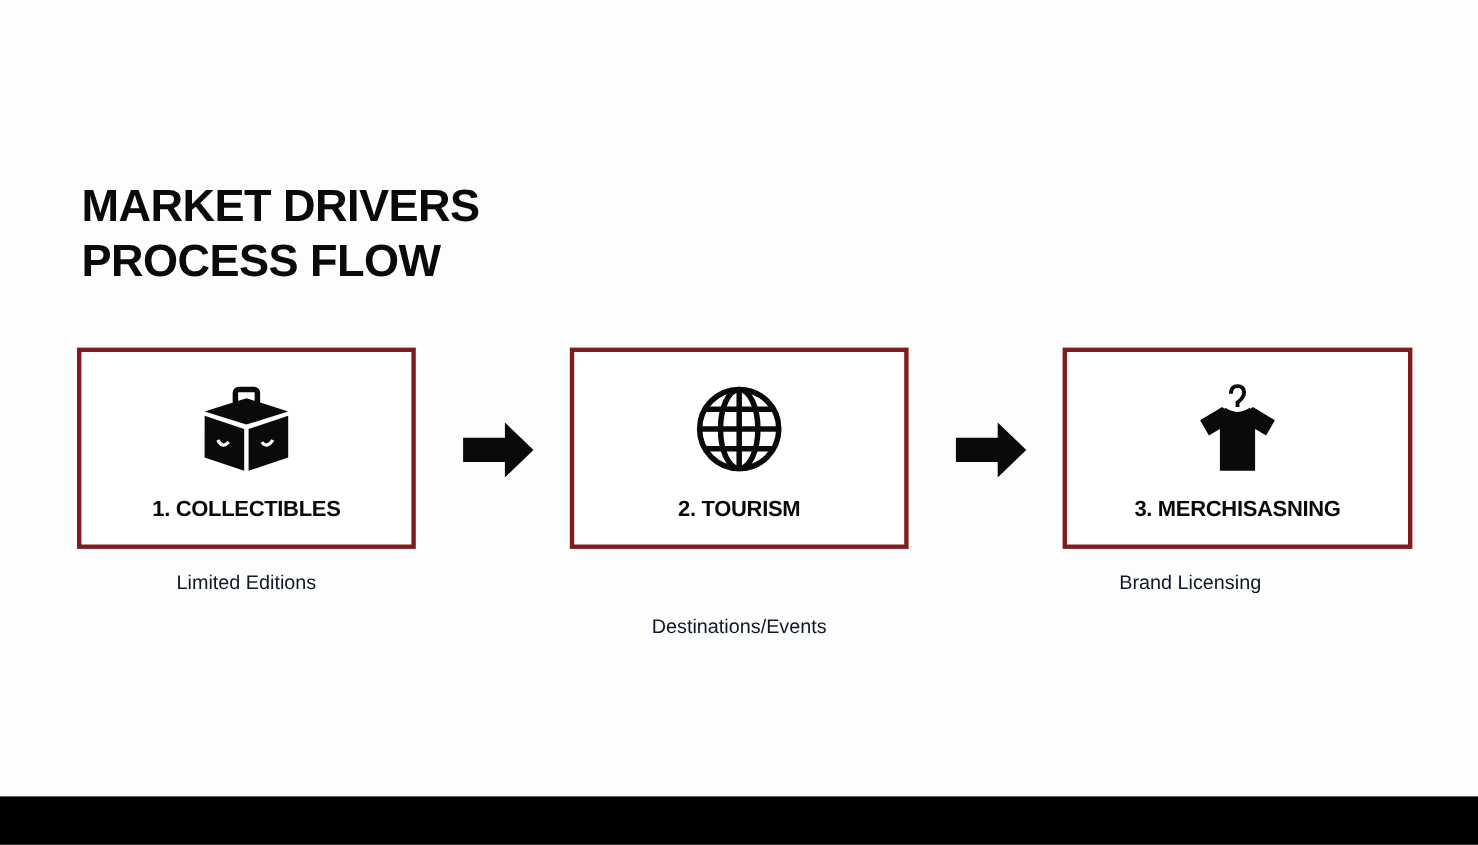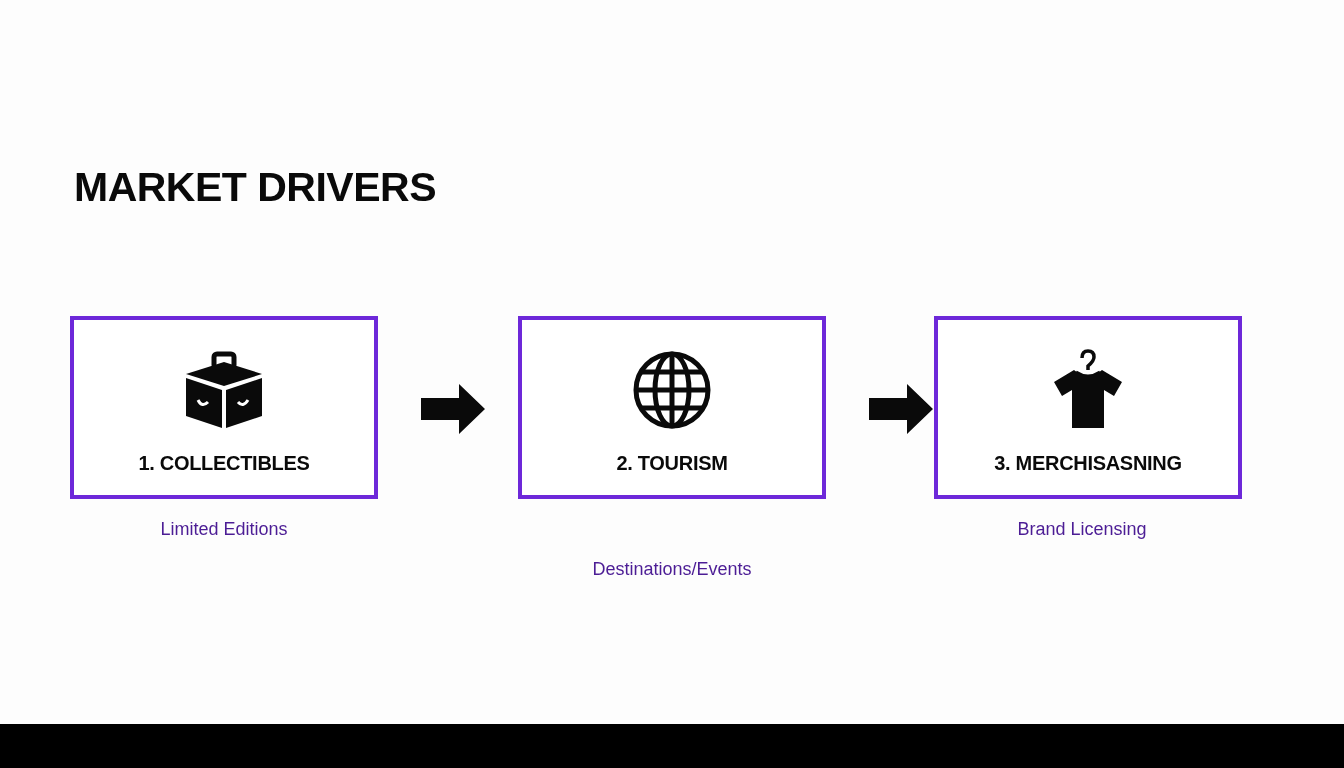--- a/index.html
+++ b/index.html
@@ -10,42 +10,43 @@
     color:#0b0b0b;
   }
   .title {
     position:absolute; left:74px; top:150px;
     font-weight:bold; font-size:41px; line-height:50px;
     letter-spacing:-0.5px; color:#0a0a0a;margin-top:12px;
   }
   .title div { white-space:nowrap; }
   .box {
     position:absolute; top:316px; width:300px; height:175px;
-    border:4px solid #6d28d9; background:#fff;
+    border:4px solid #7f1d1d; background:#fff;
   }
   .box .icon {
     position:absolute; left:50%; top:28px; transform:translateX(-50%);
     width:84px; height:84px;
   }
   .box .label {
     position:absolute; left:0; right:0; top:132px; text-align:center;
     font-weight:bold; font-size:20px; letter-spacing:-0.3px; color:#0a0a0a;
   }
   .caption {
     position:absolute; top:519px; width:308px; text-align:center;
-    font-size:18px; color:#4c1d95;
+    font-size:18px; color:#0f172a;
   }
   .arrow { position:absolute; top:384px; width:68px; height:50px; }
   .footer-bar { position:absolute; left:0; top:724px; width:1344px; height:44px; background:#000; }
 </style>
 </head>
 <body>
 
 <div class="title">
   <div>MARKET DRIVERS</div>
+  <div>PROCESS FLOW</div>
 </div>
 
 <div class="box" style="left:70px;">
   <svg class="icon" viewBox="0 0 84 84">
     <rect x="32" y="6" width="20" height="14" rx="3" fill="none" stroke="#0a0a0a" stroke-width="5"></rect>
     <polygon points="4,26 42,14 80,26 42,38" fill="#0a0a0a"></polygon>
     <polygon points="4,30 40,42 40,80 4,68" fill="#0a0a0a"></polygon>
     <polygon points="44,42 80,30 80,68 44,80" fill="#0a0a0a"></polygon>
     <path d="M16 52 q4 8 10 2" stroke="#fff" stroke-width="3" fill="none"></path>
     <path d="M56 54 q5 6 10 -2" stroke="#fff" stroke-width="3" fill="none"></path>
@@ -68,21 +69,21 @@
     <line x1="12" y1="60" x2="72" y2="60" stroke="#0a0a0a" stroke-width="5"></line>
   </svg>
   <div class="label">2. TOURISM</div>
 </div>
 <div class="caption" style="left:518px;margin-top:40px;">Destinations/Events</div>
 
 <svg class="arrow" style="left:867px;" viewBox="0 0 68 50">
   <polygon points="2,14 40,14 40,0 66,25 40,50 40,36 2,36" fill="#0a0a0a"></polygon>
 </svg>
 
-<div class="box" style="left:934px;">
+<div class="box" style="left:966px;padding-left:10px;">
   <svg class="icon" viewBox="0 0 84 84">
     <path d="M36 10 q0 -7 6 -7 q6 0 6 6 q0 4 -6 9 l0 4" fill="none" stroke="#0a0a0a" stroke-width="3.5"></path>
     <path d="M30 24 q12 8 24 0" fill="none" stroke="#0a0a0a" stroke-width="3"></path>
     <path d="M28 22 L8 34 L16 48 L26 42 L26 80 L58 80 L58 42 L68 48 L76 34 L56 22 Q42 34 28 22 Z" fill="#0a0a0a"></path>
   </svg>
   <div class="label">3. MERCHISASNING</div>
 </div>
 <div class="caption" style="left:928px;">Brand Licensing</div>
 
 <div class="footer-bar"></div>

